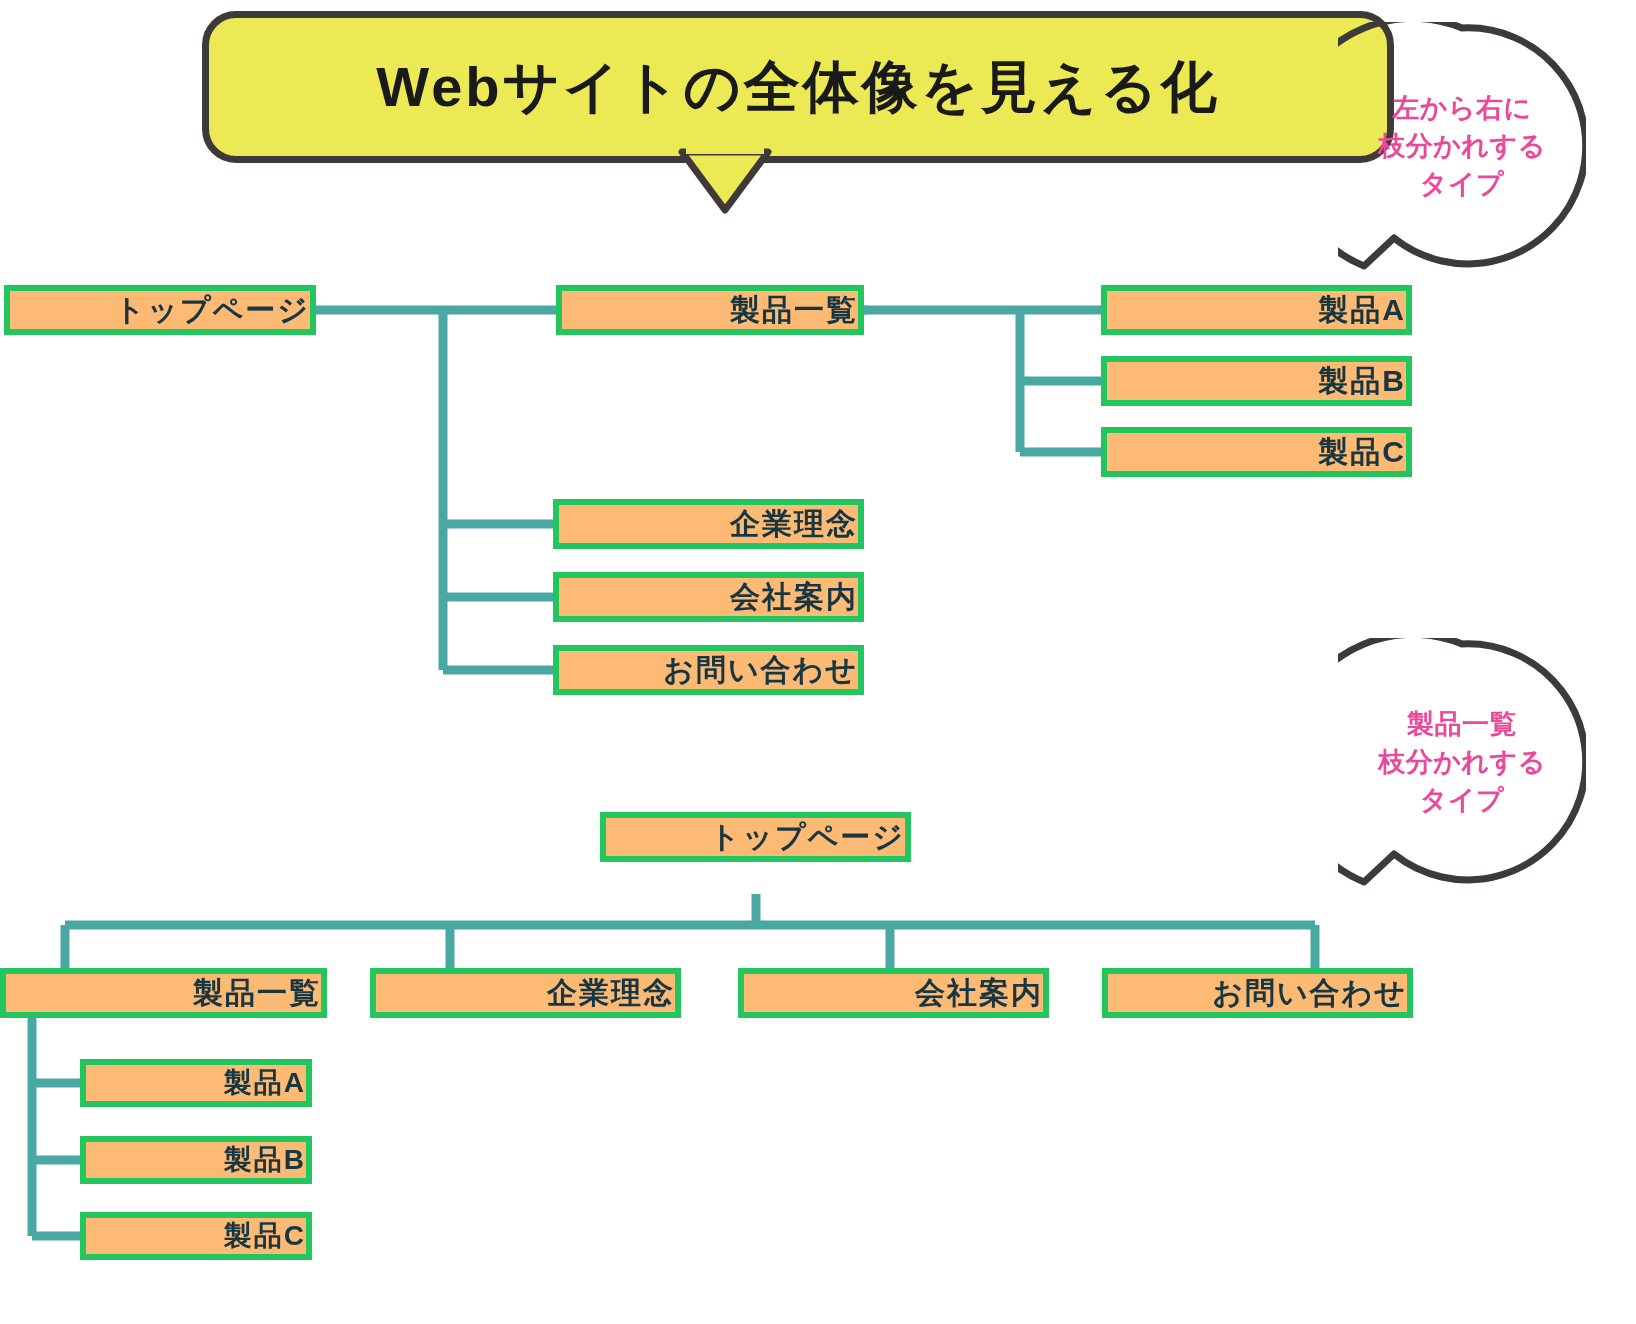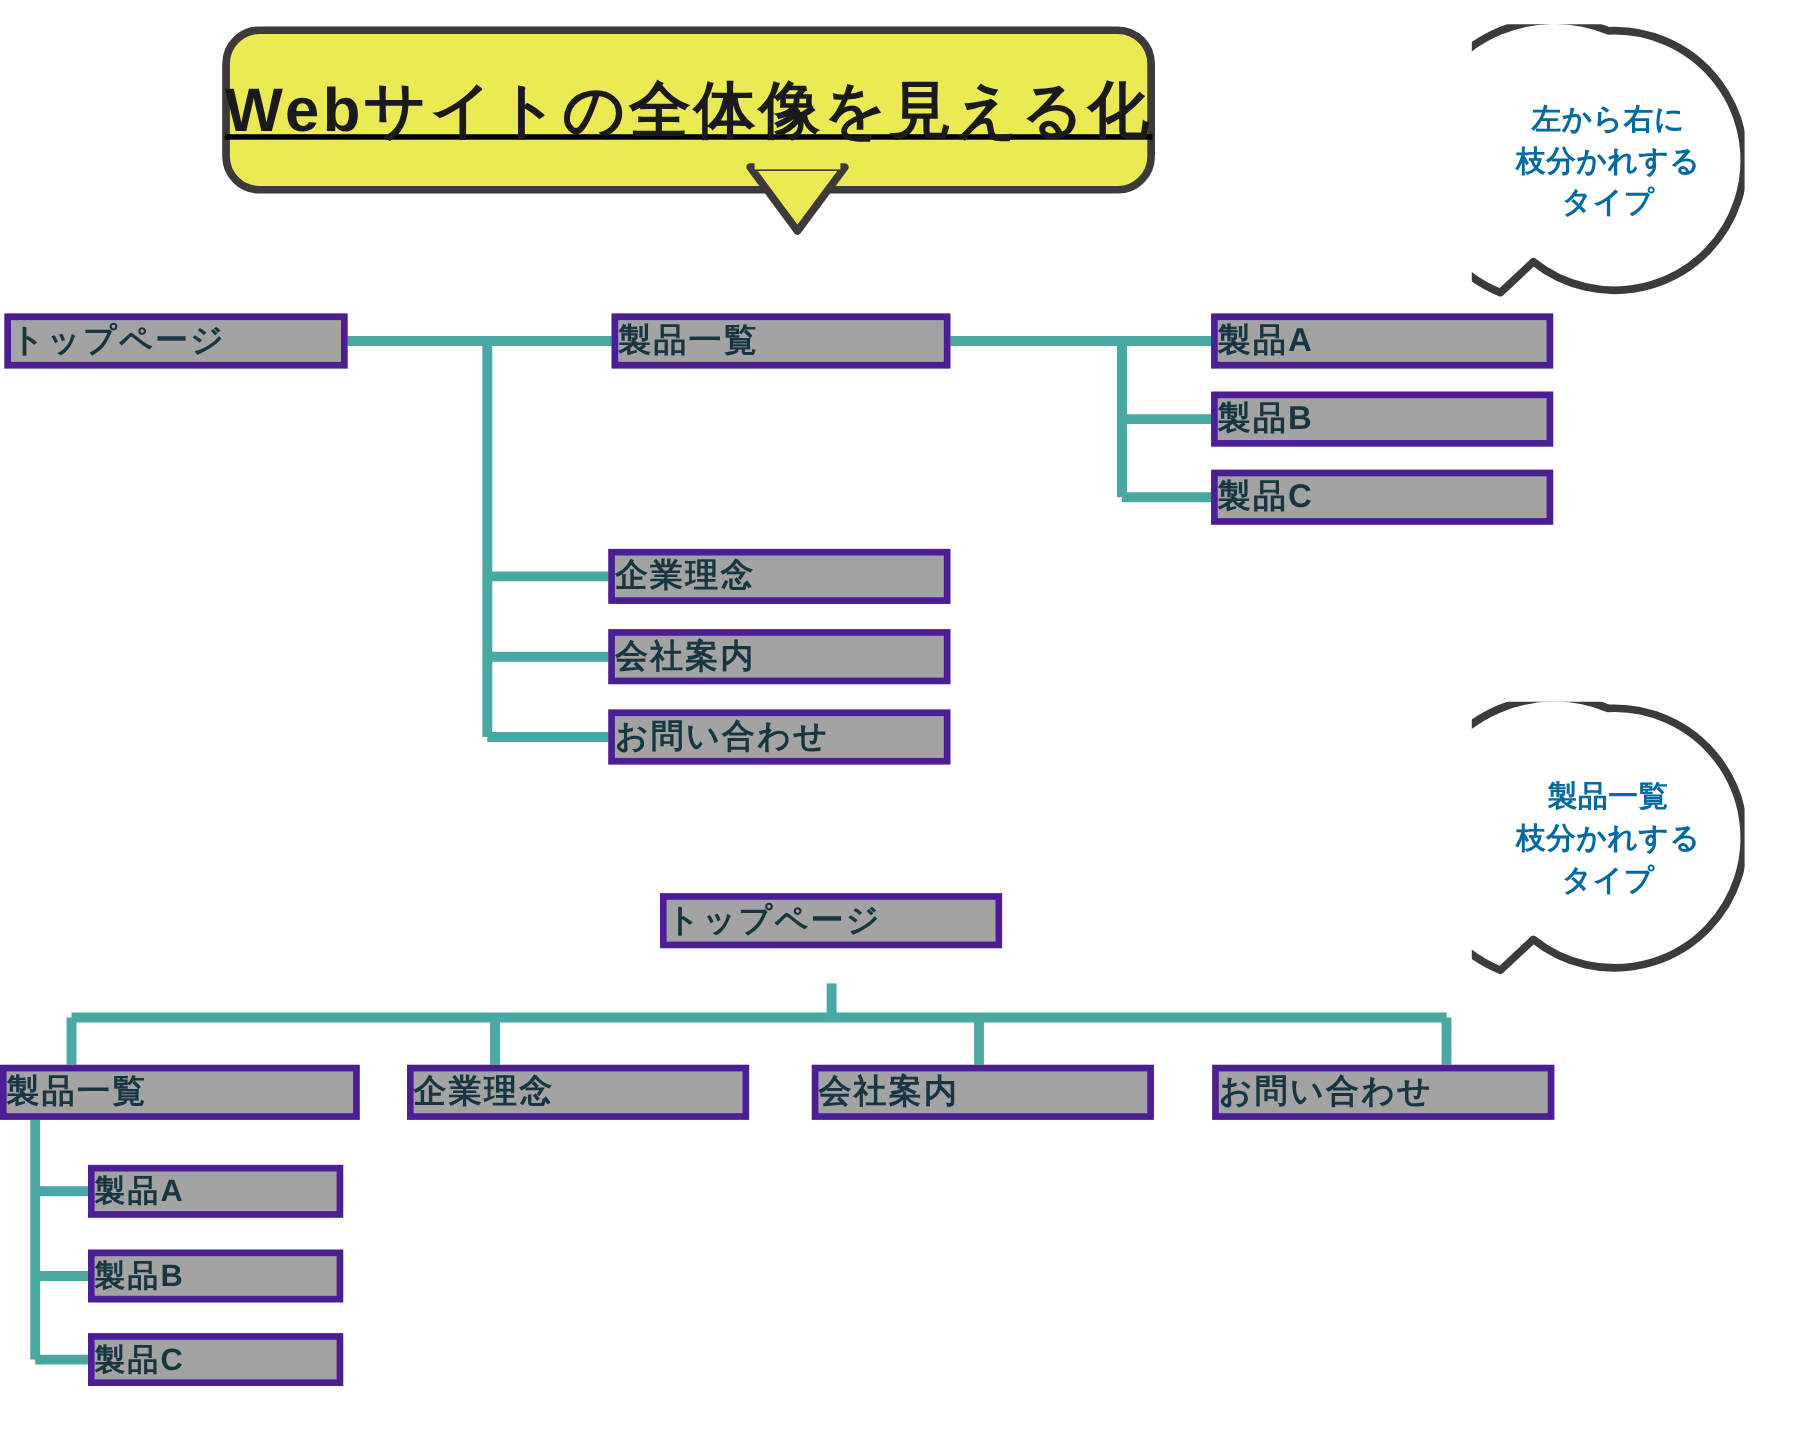--- a/index.html
+++ b/index.html
@@ -29,34 +29,34 @@
     line-height:1;
   }
   .balloon-tail{position:absolute;z-index:4;pointer-events:none;}
 
   
   .callout{position:absolute;z-index:3;}
   .callout svg{position:absolute;left:0;top:0;}
   .callout-text{
     position:absolute;left:0;top:0;width:100%;height:100%;
     display:flex;flex-direction:column;align-items:center;justify-content:center;
-    font-size:27px;font-weight:bold;color:#0369a1;line-height:1.42;
+    font-size:27px;font-weight:bold;color:#ec4899;line-height:1.42;
     text-align:center;letter-spacing:0.5px;
   }
 
   
   #wires{position:absolute;left:0;top:0;width:1636px;height:1324px;z-index:1;}
 
   
   .node{
     position:absolute;
     box-sizing:border-box;
-    background:#a3a3a3;
-    border:6px solid #4c1d95;
-    display:flex;align-items:center;justify-content:flex-start;
+    background:#fdba74;
+    border:6px solid #22c55e;
+    display:flex;align-items:center;justify-content:flex-end;
     z-index:2;
   }
   .node span{
     font-size:30px;font-weight:bold;color:#173642;
     letter-spacing:2px;white-space:nowrap;line-height:1;
   }
   .node.sm span{font-size:28px;}
 </style>
 </head>
 <body>
@@ -85,21 +85,21 @@
       <path d="M890 925 V968"></path>
       <path d="M1315 925 V968"></path>
 
       <path d="M32 1018 V1236"></path>
       <path d="M32 1083 H85"></path>
       <path d="M32 1160 H85"></path>
       <path d="M32 1236 H85"></path>
     </g>
   </svg>
 
-  <div class="balloon" style="left:202px;top:24px;width:848px;height:152px;text-decoration:underline;">
+  <div class="balloon" style="left:202px;top:11px;width:1192px;height:152px;">
     <div class="balloon-text">Webサイトの全体像を見える化</div>
   </div>
   <svg class="balloon-tail" style="left:660px;top:148px;" width="130" height="72" viewBox="0 0 130 72">
     <path d="M22 4 L65 62 L108 4 Z" fill="#ecea54" stroke="#3e3a39" stroke-width="7" stroke-linejoin="round" stroke-linecap="round"></path>
     <rect x="26" y="0" width="78" height="6" fill="#ecea54"></rect>
   </svg>
 
   <div class="callout" style="left:1338px;top:22px;width:248px;height:248px;">
     <svg width="248" height="248" viewBox="0 0 248 248">
       <path d="M124 6

